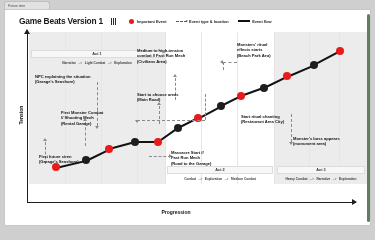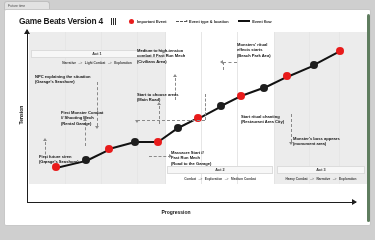--- a/index.html
+++ b/index.html
@@ -82,21 +82,21 @@
 </head>
 <body>
 
 <div id="root">
 
   <div class="tab">Future time</div>
 
   <div class="canvas">
 
     <div class="hdr">
-      <div class="title">Game Beats Version 4</div>
+      <div class="title">Game Beats Version 1</div>
       <div class="grip">
           <i></i>
           <i></i>
           <i></i>
         </div>
       <div class="legend">
         <div class="lg">
           <span class="dot"></span>
           <span>Important Event</span>
         </div>

